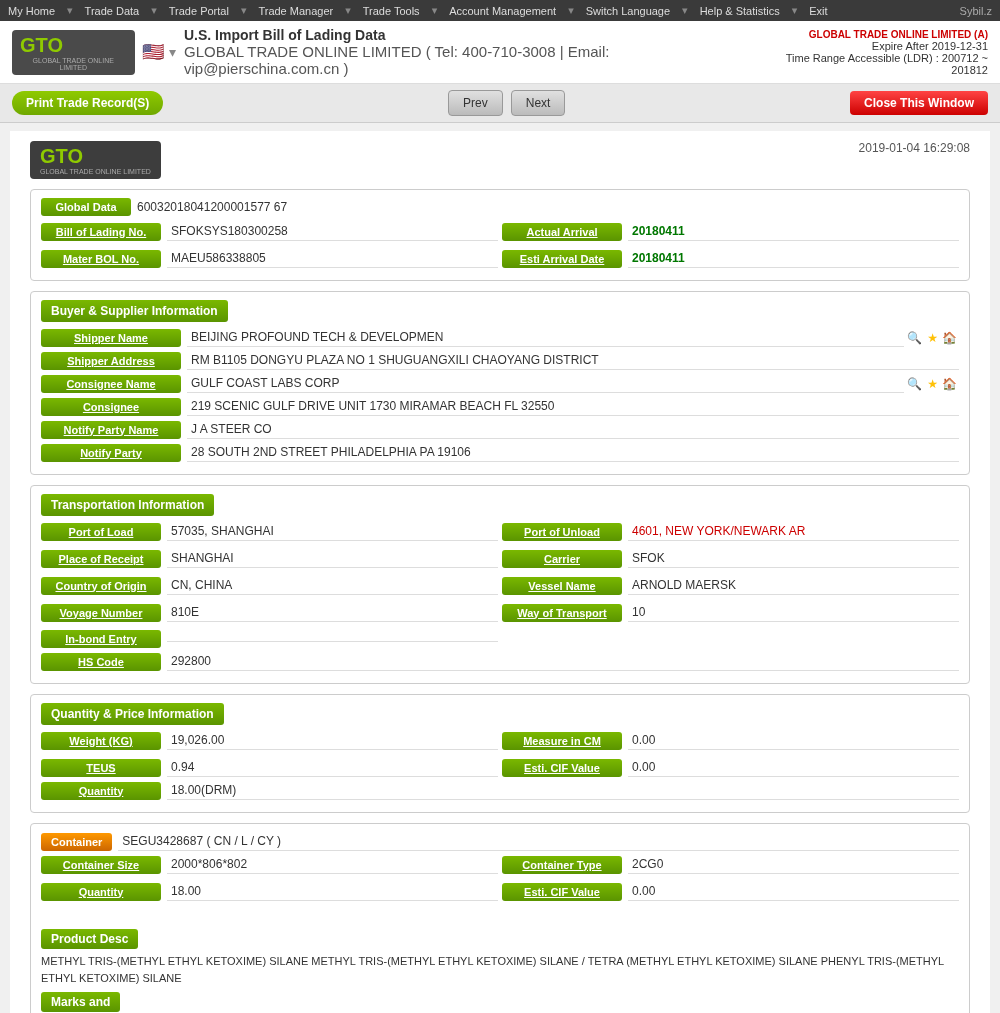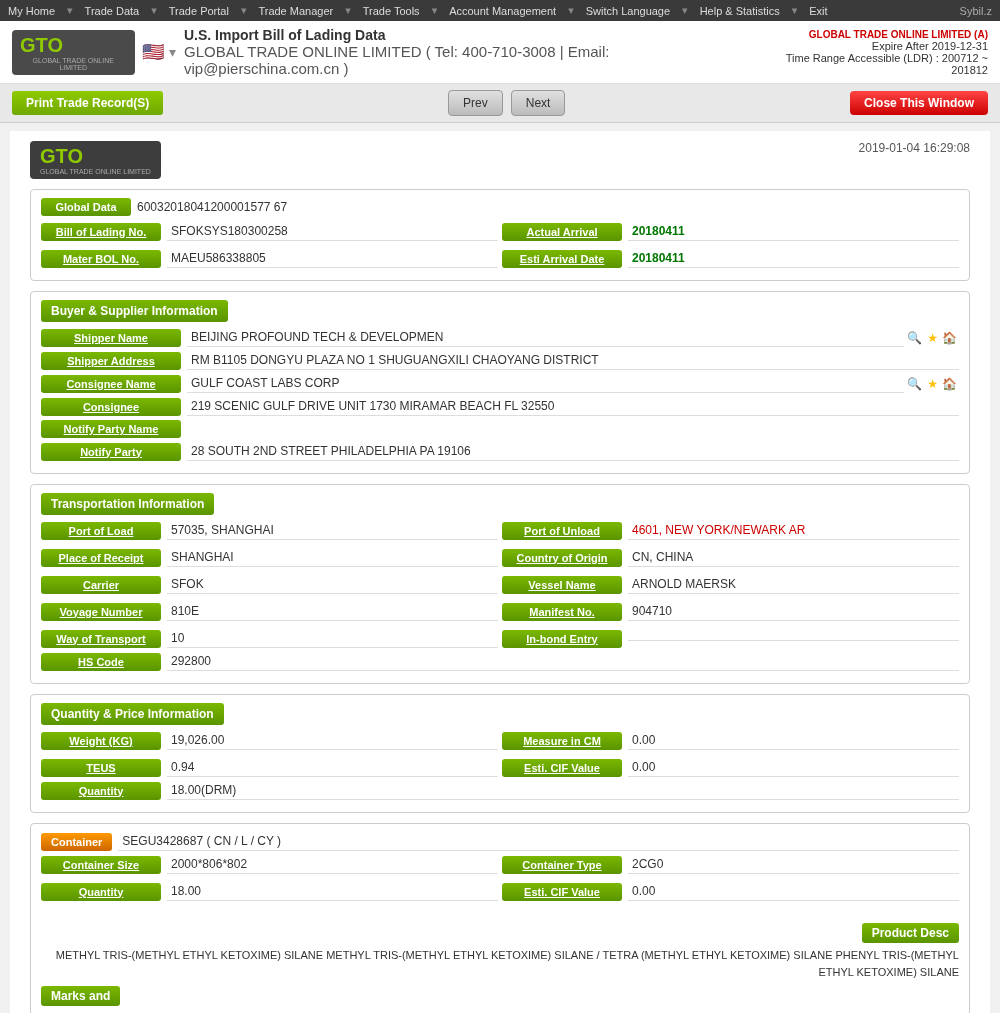--- a/index.html
+++ b/index.html
@@ -18,21 +18,21 @@
     .flag { font-size: 18px; }
     .header-title { color: #333; font-size: 14px; font-weight: bold; }
     .header-contact { font-size: 15px; color: #555; }
     .header-right { text-align: right; font-size: 11px; }
     .header-company { color: #cc0000; font-weight: bold; font-size: 10px; }
     .header-expire { color: #333; }
     .header-range { color: #333; }
 
     
     .toolbar { background: #e8e8e8; padding: 6px 12px; display: flex; align-items: center; gap: 8px; border-bottom: 1px solid #ccc; }
-    .btn-green { background: linear-gradient(to bottom, #8fca00, #6fa800); color: #fff; border: none; padding: 5px 14px; border-radius: 3px; cursor: pointer; font-size: 12px; font-weight: bold; }
+    .btn-green { background: linear-gradient(to bottom, #8fca00, #6fa800); color: #fff; border: none; padding: 5px 14px; border-radius: 12px; cursor: pointer; font-size: 12px; font-weight: bold; }
     .btn-gray { background: linear-gradient(to bottom, #e0e0e0, #bbb); color: #333; border: 1px solid #999; padding: 5px 14px; border-radius: 4px; cursor: pointer; font-size: 12px; }
     .btn-red { background: linear-gradient(to bottom, #f44, #c00); color: #fff; border: none; padding: 5px 14px; border-radius: 4px; cursor: pointer; font-size: 12px; font-weight: bold; }
 
     
     .main-content { background: #fff; margin: 8px auto; padding: 10px 20px; max-width: 980px; }
 
     
     .content-header { display: flex; justify-content: space-between; align-items: flex-start; margin-bottom: 10px; }
     .content-logo { }
     .content-logo-inner { background: #3d3d3d; padding: 4px 10px; border-radius: 4px; display: inline-block; }
@@ -188,20 +188,21 @@
       <span class="icon-search">🔍</span>
       <span class="icon-star">★</span>
       <span class="icon-home">🏠</span>
     </div>
     <div class="field-row">
       <span class="field-label field-label-wide">Consignee</span>
       <span class="field-value">219 SCENIC GULF DRIVE UNIT 1730 MIRAMAR BEACH FL 32550</span>
     </div>
     <div class="field-row">
       <span class="field-label field-label-wide">Notify Party Name</span>
+      <span class="field-value">J A STEER CO</span>
     </div>
     <div class="field-row">
       <span class="field-label field-label-wide">Notify Party</span>
       <span class="field-value">28 SOUTH 2ND STREET PHILADELPHIA PA 19106</span>
     </div>
   </div>
 
   <div class="section-box">
     <div>
       <span class="section-header">Transportation Information</span>
@@ -213,40 +214,36 @@
       </div>
       <div class="field-row">
         <span class="field-label">Port of Unload</span>
         <span class="field-value highlight-red">4601, NEW YORK/NEWARK AR</span>
       </div>
       <div class="field-row">
         <span class="field-label">Place of Receipt</span>
         <span class="field-value">SHANGHAI</span>
       </div>
       <div class="field-row">
+        <span class="field-label">Carrier</span>
+        <span class="field-value">SFOK</span>
+      </div>
+      <div class="field-row">
         <span class="field-label">Country of Origin</span>
         <span class="field-value">CN, CHINA</span>
       </div>
       <div class="field-row">
-        <span class="field-label">Carrier</span>
-        <span class="field-value">SFOK</span>
-      </div>
-      <div class="field-row">
         <span class="field-label">Vessel Name</span>
         <span class="field-value">ARNOLD MAERSK</span>
       </div>
       <div class="field-row">
         <span class="field-label">Voyage Number</span>
         <span class="field-value">810E</span>
       </div>
       <div class="field-row">
-        <span class="field-label">Manifest No.</span>
-        <span class="field-value">904710</span>
-      </div>
-      <div class="field-row">
         <span class="field-label">Way of Transport</span>
         <span class="field-value">10</span>
       </div>
       <div class="field-row">
         <span class="field-label">In-bond Entry</span>
         <span class="field-value"></span>
       </div>
     </div>
     <div class="field-row">
       <span class="field-label">HS Code</span>
@@ -298,21 +295,21 @@
       </div>
       <div class="field-row">
         <span class="field-label">Quantity</span>
         <span class="field-value">18.00</span>
       </div>
       <div class="field-row">
         <span class="field-label">Esti. CIF Value</span>
         <span class="field-value">0.00</span>
       </div>
     </div>
-    <div style="margin-top:18px;text-align:right;">
+    <div style="margin-top:24px;">
       <span class="product-desc-label">Product Desc</span>
       <div class="product-desc-text">METHYL TRIS-(METHYL ETHYL KETOXIME) SILANE METHYL TRIS-(METHYL ETHYL KETOXIME) SILANE / TETRA (METHYL ETHYL KETOXIME) SILANE PHENYL TRIS-(METHYL ETHYL KETOXIME) SILANE</div>
     </div>
     <div style="margin-top:6px;">
       <span class="marks-label">Marks and</span>
       
     </div>
   </div>
 
 </div>

